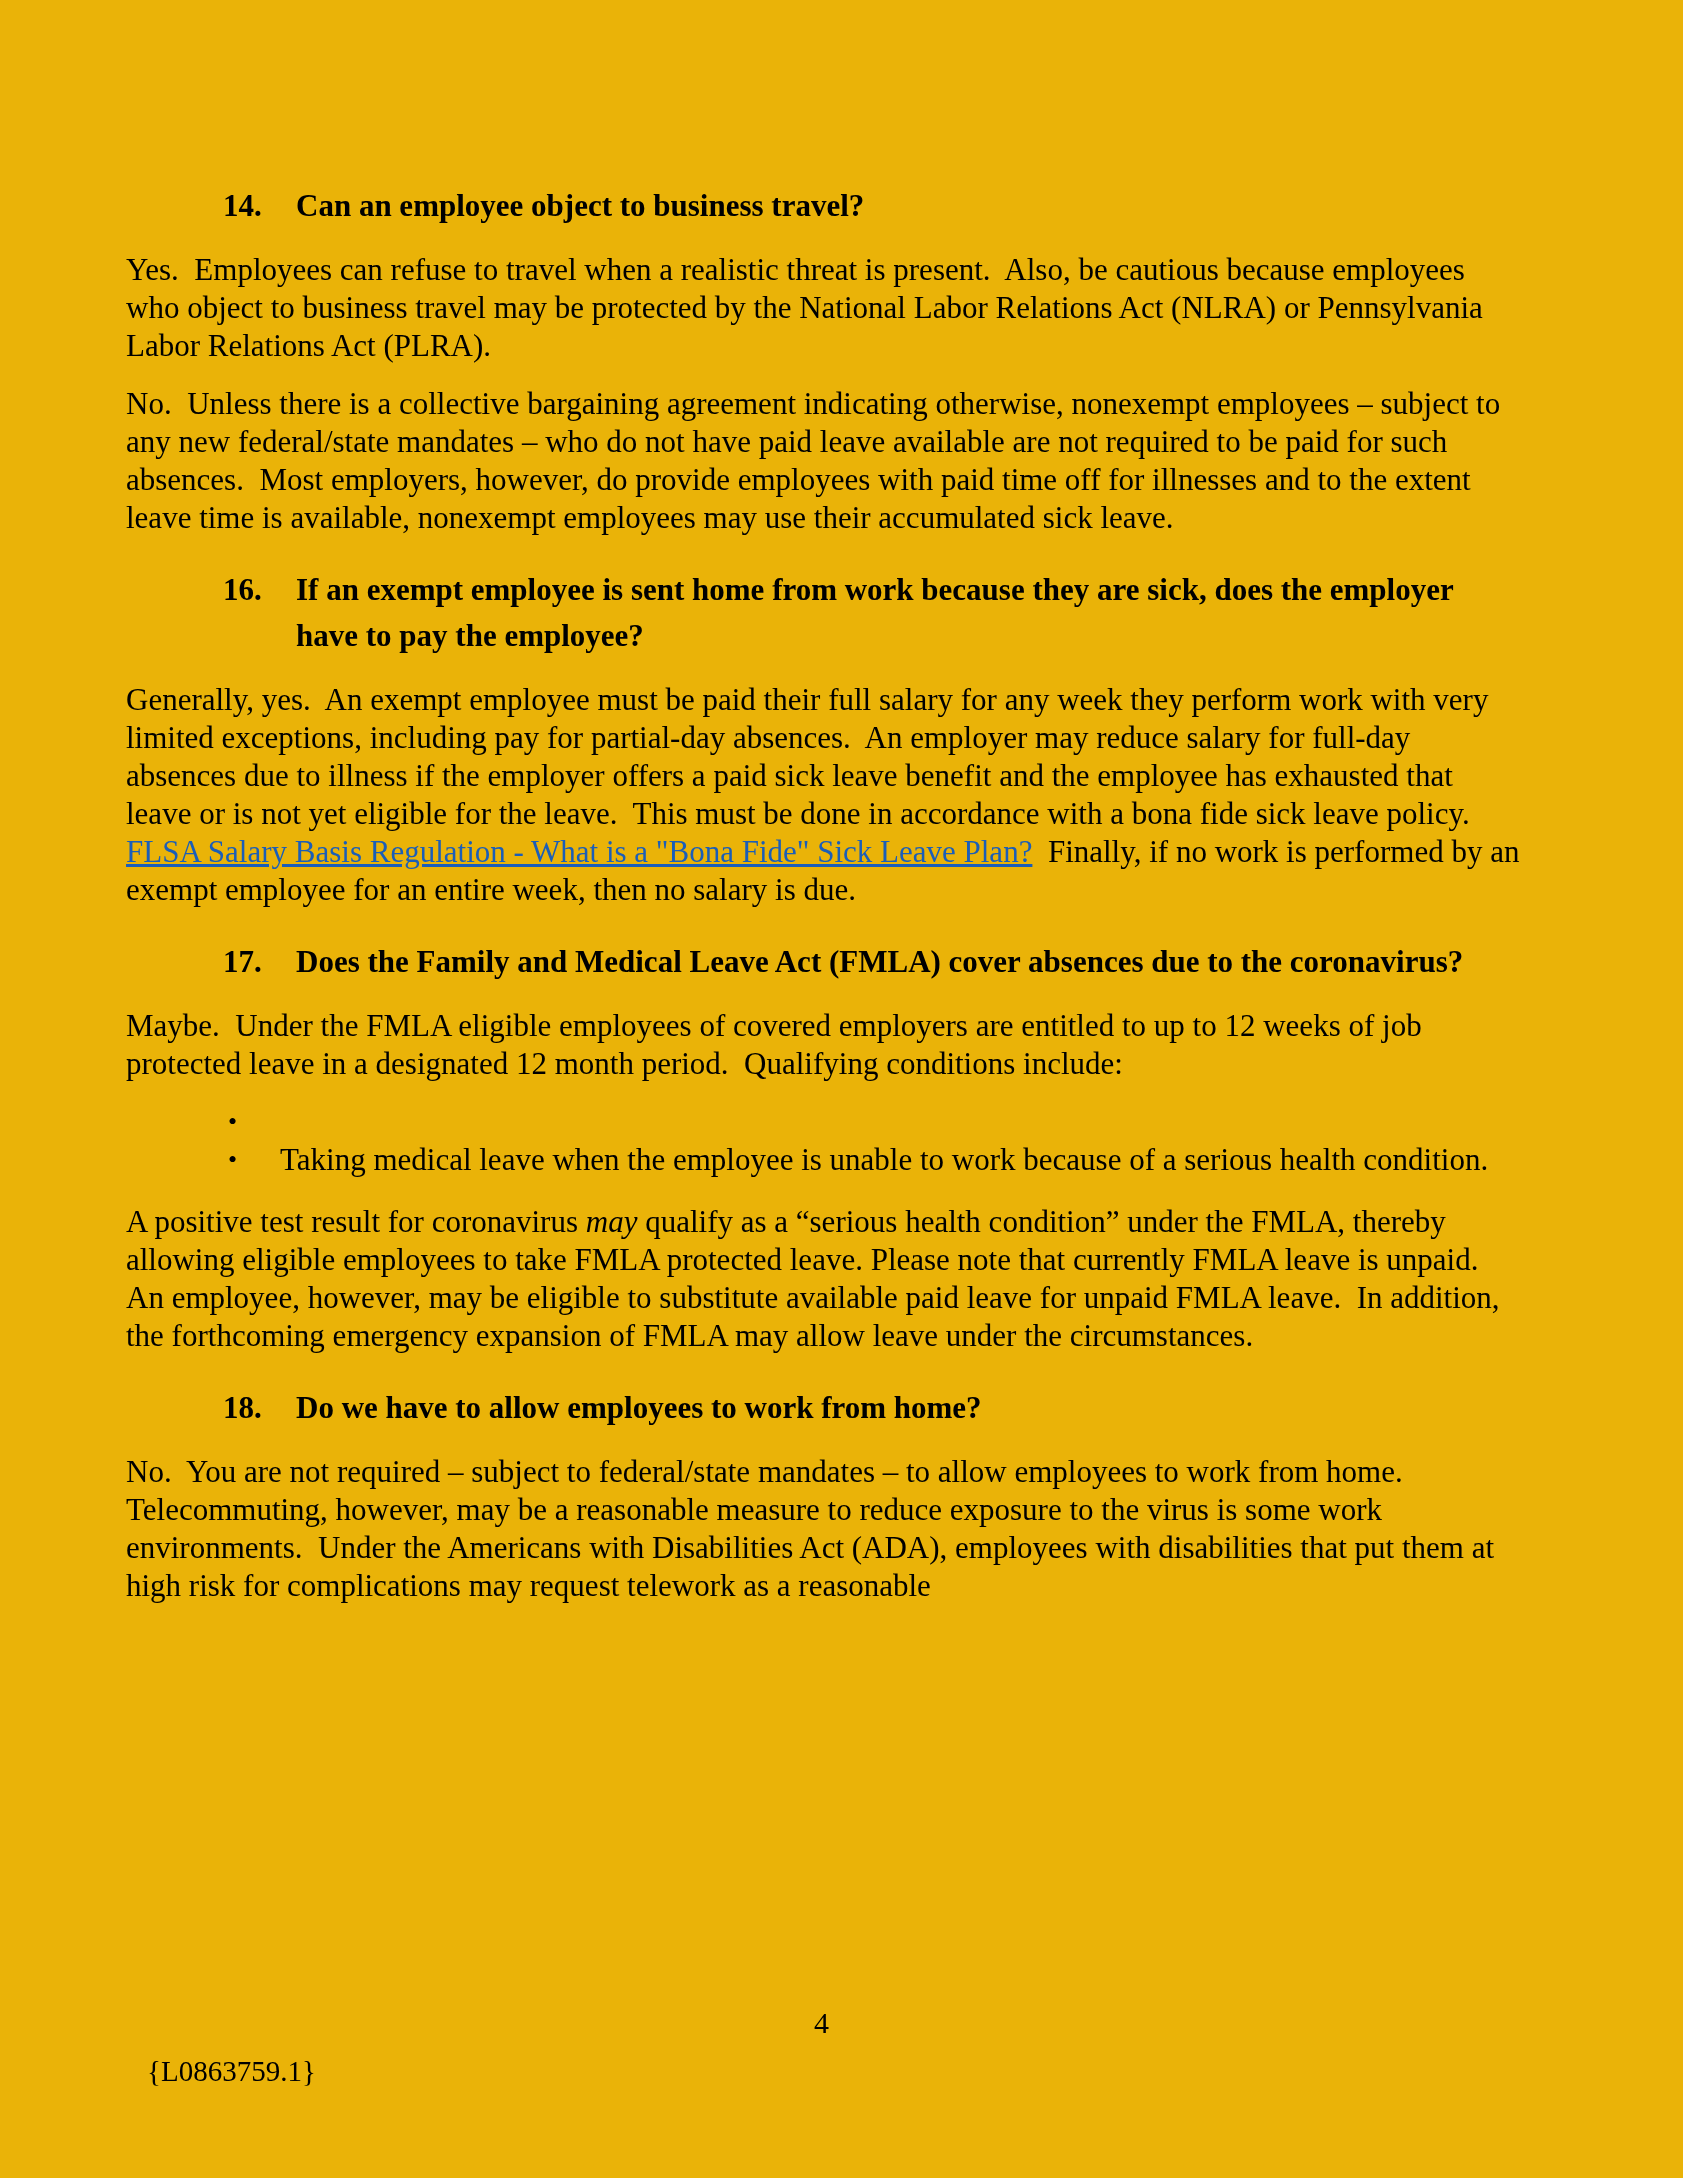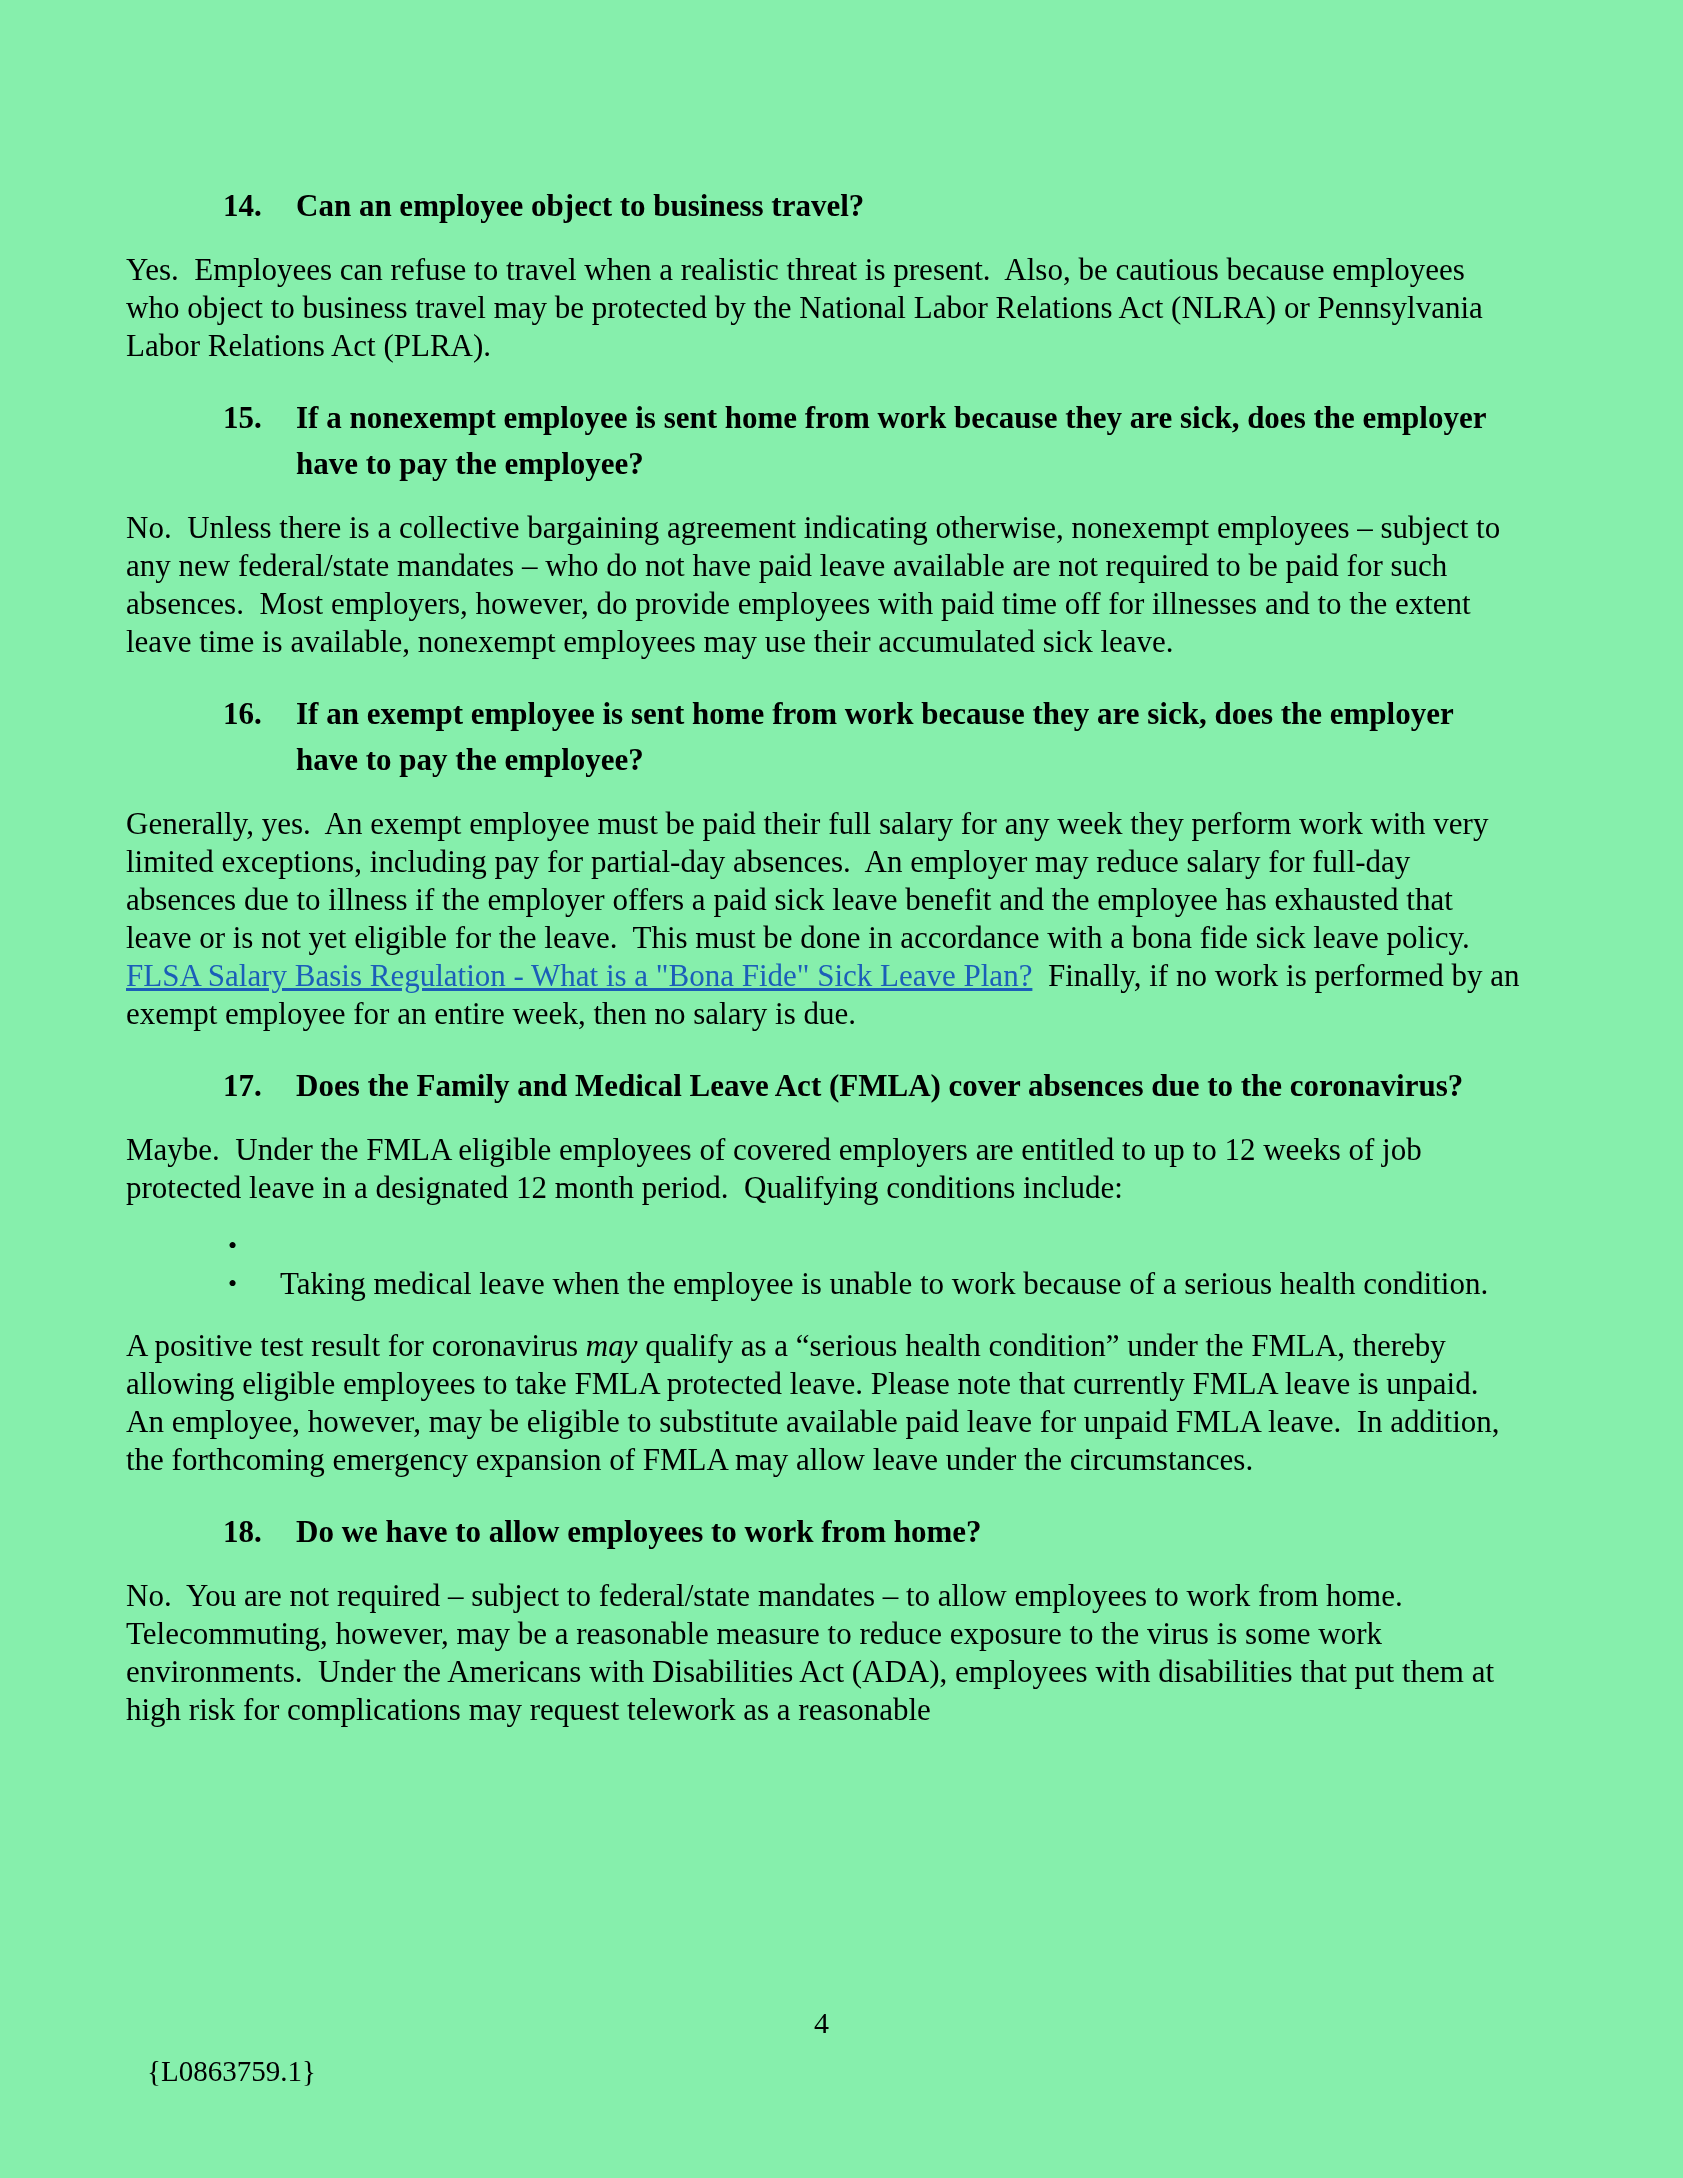--- a/index.html
+++ b/index.html
@@ -4,21 +4,21 @@
 <style>
   html, body {
     margin: 0;
     padding: 0;
     background: #ffffff;
   }
   .page {
     position: relative;
     width: 1683px;
     height: 2178px;
-    background: #86efac;
+    background: #eab308;
     font-family: "Liberation Serif", serif;
     color: #000000;
     overflow: hidden;
   }
   .content {
     position: absolute;
     left: 126px;
     top: 0;
     width: 1394px;
   }
@@ -94,24 +94,20 @@
 
 <div class="page">
   <div class="content">
 
     <div class="qa-heading first">
       <span class="q-num">14.</span>
       <span class="q-text">Can an employee object to business travel?</span>
     </div>
     <p class="answer">Yes.  Employees can refuse to travel when a realistic threat is present.  Also, be cautious because employees who object to business travel may be protected by the National Labor Relations Act (NLRA) or Pennsylvania Labor Relations Act (PLRA).</p>
 
-    <div class="qa-heading">
-      <span class="q-num">15.</span>
-      <span class="q-text">If a nonexempt employee is sent home from work because they are sick, does the employer have to pay the employee?</span>
-    </div>
     <p class="answer">No.  Unless there is a collective bargaining agreement indicating otherwise, nonexempt employees – subject to any new federal/state mandates – who do not have paid leave available are not required to be paid for such absences.  Most employers, however, do provide employees with paid time off for illnesses and to the extent leave time is available, nonexempt employees may use their accumulated sick leave.</p>
 
     <div class="qa-heading">
       <span class="q-num">16.</span>
       <span class="q-text">If an exempt employee is sent home from work because they are sick, does the employer have to pay the employee?</span>
     </div>
     <p class="answer"><span>Generally, yes.  An exempt employee must be paid their full salary for any week they perform work with very limited exceptions, including pay for partial-day absences.  An employer may reduce salary for full-day absences due to illness if the employer offers a paid sick leave benefit and the employee has exhausted that leave or is not yet eligible for the leave.  This must be done in accordance with a bona fide sick leave policy.  </span><span class="doc-link" style="color: rgb(27, 94, 184);">FLSA Salary Basis Regulation - What is a "Bona Fide" Sick Leave Plan?</span><span>  Finally, if no work is performed by an exempt employee for an entire week, then no salary is due.</span></p>
 
     <div class="qa-heading">
       <span class="q-num">17.</span>

